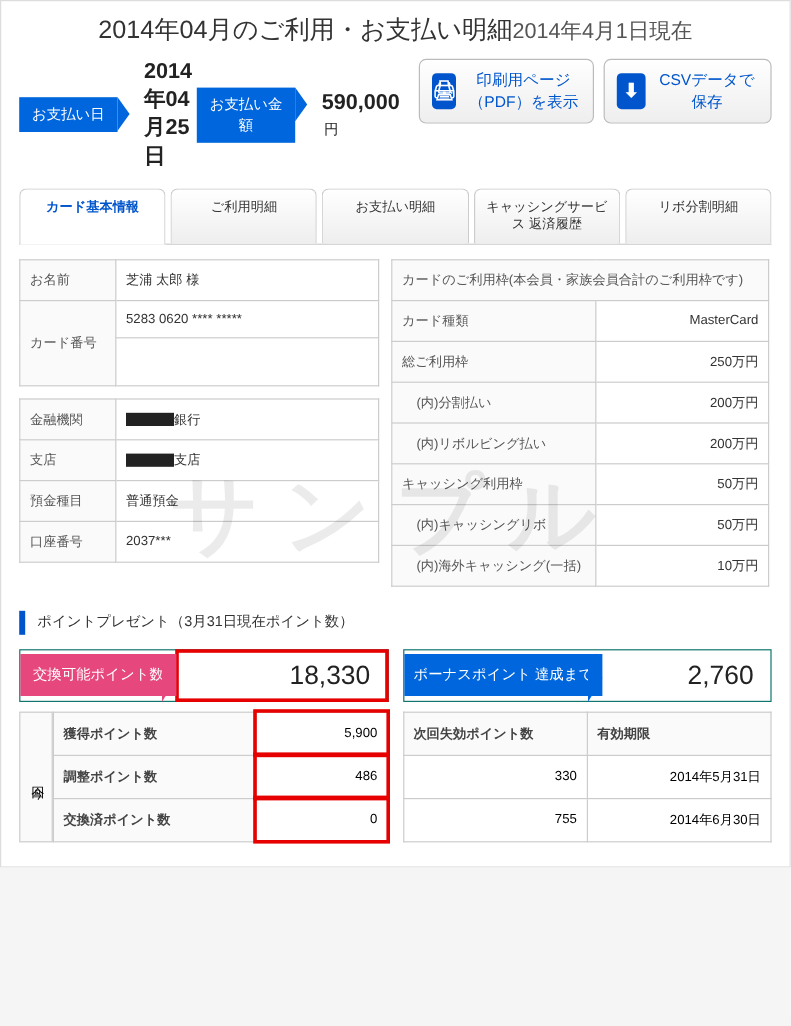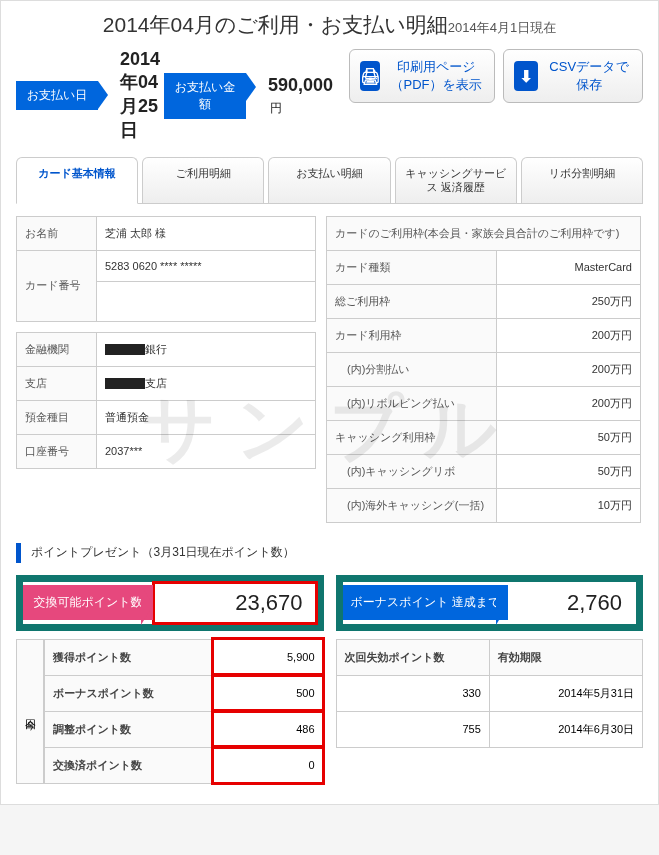--- a/index.html
+++ b/index.html
@@ -1,21 +1,21 @@
 <!DOCTYPE html>
 <html><head>
 <meta charset="utf-8">
 <style>
 * { box-sizing: border-box; margin: 0; padding: 0; }
 body { font-family: "Hiragino Kaku Gothic Pro", Meiryo, sans-serif; background: #f5f5f5; }
 .page { width: 659px; margin: 0 auto; background: #fff; border: 1px solid #ddd; padding: 10px 15px 20px; position: relative; }
 .watermark { position: absolute; top: 380px; left: 0; right: 0; text-align: center; font-size: 72px; color: rgba(0,0,0,0.08); font-weight: bold; letter-spacing: 20px; pointer-events: none; z-index: 10; }
 .hdr-row { display: flex; align-items: baseline; justify-content: center; margin-bottom: 10px; }
 .title { font-size: 21px; color: #333; font-weight: normal; }
-.asof { font-size: 13px; color: #555; }
+.asof { font-size: 18px; color: #555; }
 .summary-row { display: flex; align-items: flex-start; gap: 8px; margin-bottom: 15px; }
 .pay-block { display: flex; flex-direction: row; gap: 4px; }
 .pay-line { display: flex; align-items: center; }
 .pay-label { background: #0066dd; color: #fff; font-size: 12px; padding: 6px 8px; min-width: 82px; text-align: center; position: relative; }
 .pay-label::after { content: ""; position: absolute; right: -10px; top: 0; border-top: 14px solid transparent; border-bottom: 14px solid transparent; border-left: 10px solid #0066dd; }
 .pay-val { margin-left: 22px; font-size: 18px; font-weight: bold; color: #222; }
 .pay-val .yen { font-size: 12px; font-weight: normal; margin-left: 2px; }
 .btn-row { display: flex; gap: 8px; }
 .act-btn { border: 1px solid #bbb; border-radius: 6px; background: linear-gradient(#fff,#eee); padding: 8px 10px; display: flex; align-items: center; gap: 8px; font-size: 13px; color: #0055cc; cursor: pointer; min-width: 140px; }
 .act-btn .icn { width: 30px; height: 30px; background: #0055cc; color: #fff; border-radius: 4px; display: flex; align-items: center; justify-content: center; font-size: 16px; font-weight: bold; }
@@ -29,21 +29,21 @@
 .tbl-left { width: 300px; }
 .tbl-right { width: 315px; }
 .tbl-right td.num { text-align: right; padding-left: 20px; }
 .indent { padding-left: 20px !important; }
 .redact { display: inline-block; width: 40px; height: 11px; background: #222; vertical-align: middle; }
 .sec-hdr { display: flex; align-items: center; gap: 10px; margin: 20px 0 12px; }
 .sec-bar { width: 5px; height: 20px; background: #0055cc; }
 .sec-title { font-size: 12px; color: #333; }
 .pt-row { display: flex; gap: 12px; }
 .pt-col { flex: 1; }
-.pt-hdr { display: flex; align-items: center; border: 7px solid #0f766e; }
+.pt-hdr { display: flex; align-items: center; border: 1px solid #0f766e; }
 .pt-tag { color: #fff; font-size: 12px; padding: 10px 8px; min-width: 130px; text-align: center; position: relative; line-height: 1.3; }
 .pt-tag.pink { background: #e6487d; }
 .pt-tag.blue { background: #0066dd; }
 .pt-tag::after { content: ""; position: absolute; right: -12px; top: 0; bottom: 0; width: 12px; }
 .pt-tag.pink::after { border-top: 20px solid transparent; border-bottom: 20px solid transparent; border-left: 12px solid #e6487d; }
 .pt-tag.blue::after { border-top: 20px solid transparent; border-bottom: 20px solid transparent; border-left: 12px solid #0066dd; }
 .pt-val { flex: 1; text-align: right; padding: 8px 14px; font-size: 22px; color: #222; }
 .pt-hdr.redbox .pt-val { outline: 3px solid #e60000; outline-offset: -2px; }
 .sub-wrap { display: flex; margin-top: 8px; }
 .sub-side { width: 28px; border: 1px solid #ccc; display: flex; align-items: center; justify-content: center; font-size: 11px; writing-mode: vertical-rl; background: #fafafa; }
@@ -143,24 +143,20 @@
             </tr>
         <tr>
               <th style="width:170px">カード種類</th>
               <td class="num">MasterCard</td>
             </tr>
         <tr>
               <th>総ご利用枠</th>
               <td class="num">250万円</td>
             </tr>
         <tr>
-              <th>カード利用枠</th>
-              <td class="num">200万円</td>
-            </tr>
-        <tr>
               <th class="indent">(内)分割払い</th>
               <td class="num">200万円</td>
             </tr>
         <tr>
               <th class="indent">(内)リボルビング払い</th>
               <td class="num">200万円</td>
             </tr>
         <tr>
               <th>キャッシング利用枠</th>
               <td class="num">50万円</td>
@@ -180,35 +176,31 @@
 
   <div class="sec-hdr">
     <div class="sec-bar"></div>
     <div class="sec-title">ポイントプレゼント（3月31日現在ポイント数）</div>
   </div>
 
   <div class="pt-row">
     <div class="pt-col">
       <div class="pt-hdr redbox">
         <div class="pt-tag pink">交換可能ポイント数</div>
-        <div class="pt-val">23,670</div>
+        <div class="pt-val">18,330</div>
       </div>
       <div class="sub-wrap">
         <div class="sub-side">今回</div>
         <table class="sub-tbl">
           <tbody>
               <tr>
                 <th>獲得ポイント数</th>
                 <td class="red">5,900</td>
               </tr>
           <tr>
-                <th>ボーナスポイント数</th>
-                <td class="red">500</td>
-              </tr>
-          <tr>
                 <th>調整ポイント数</th>
                 <td class="red">486</td>
               </tr>
           <tr>
                 <th>交換済ポイント数</th>
                 <td class="red">0</td>
               </tr>
         </tbody>
           </table>
       </div>

